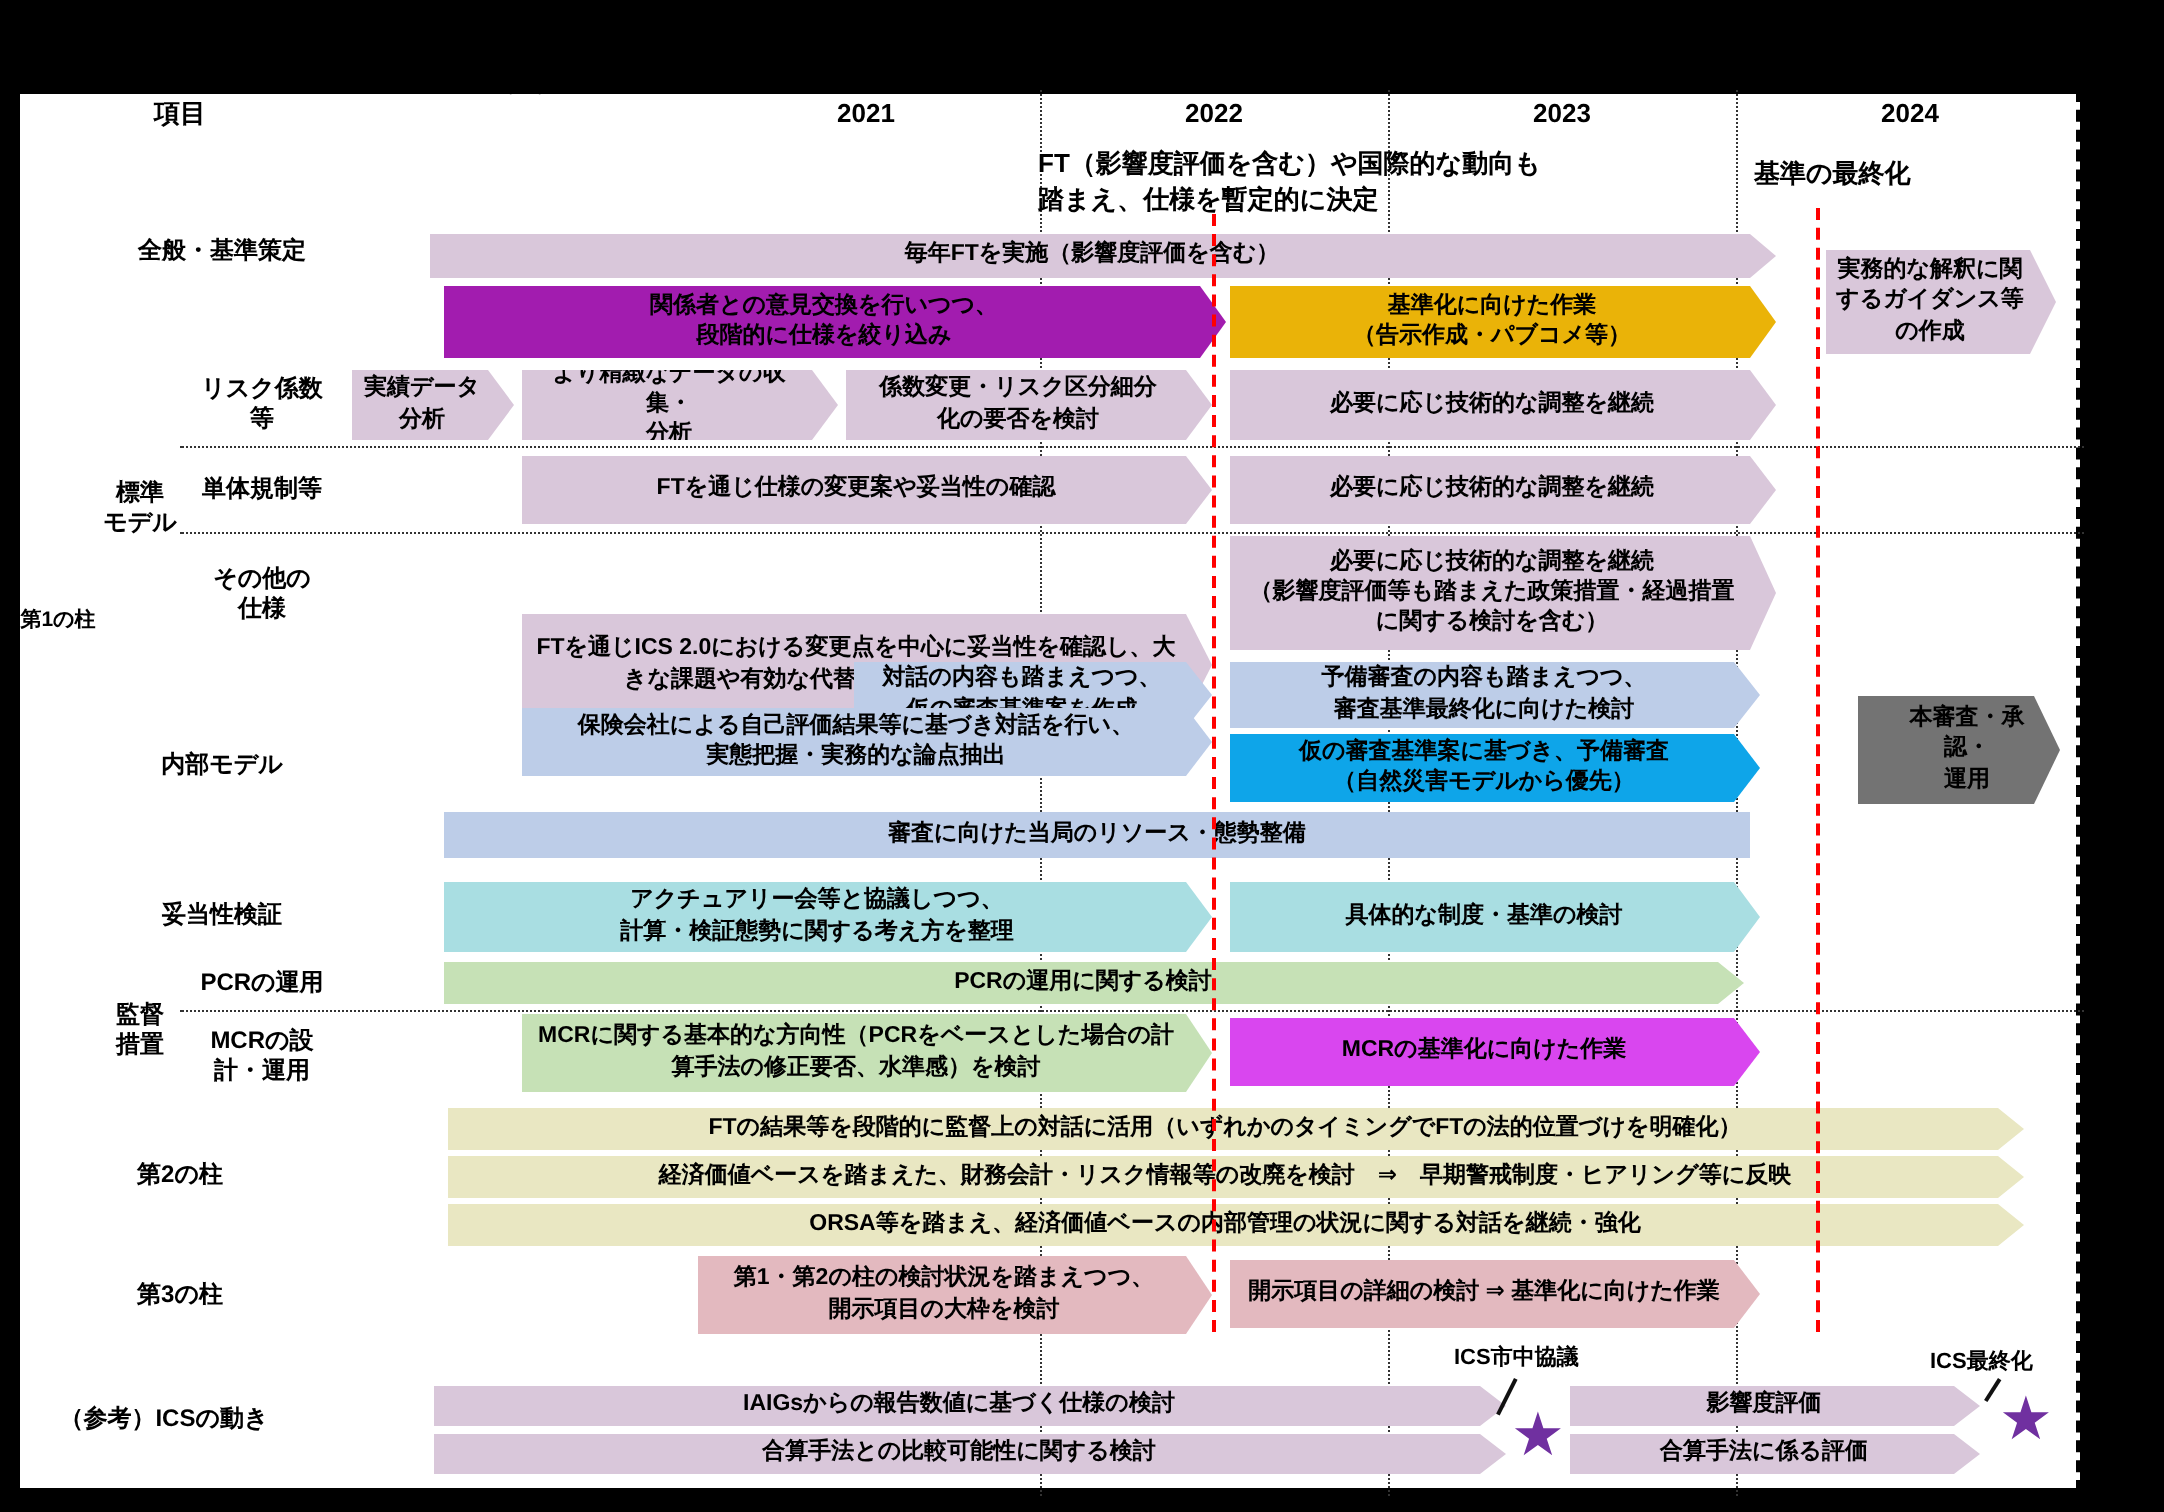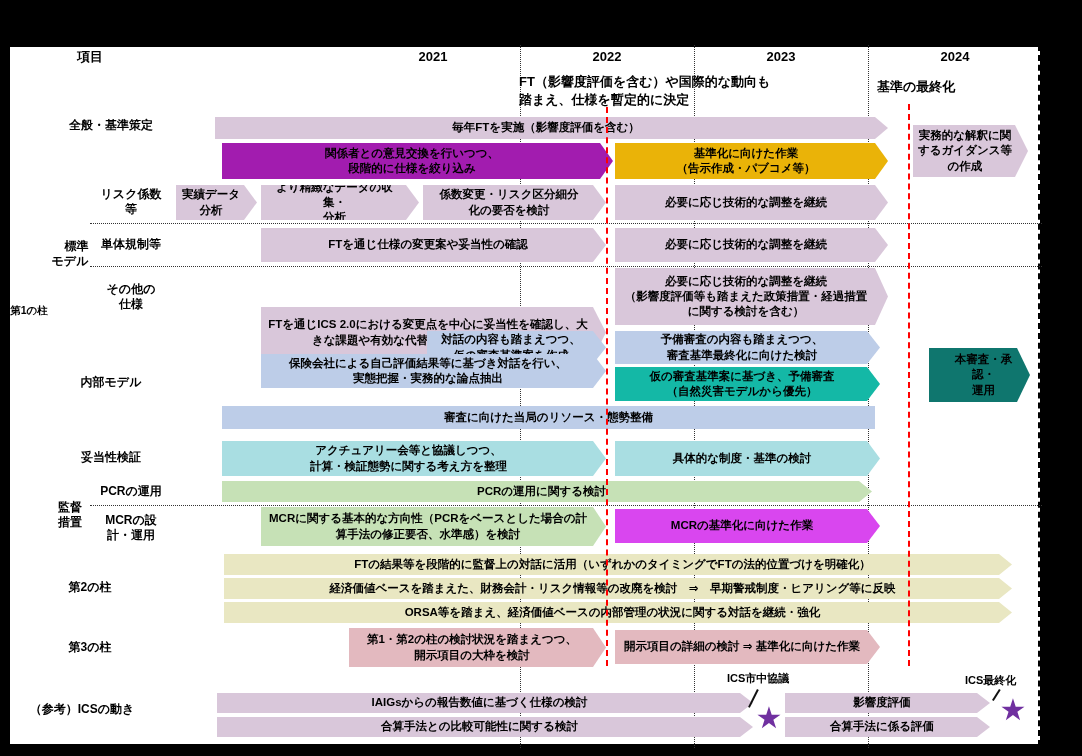--- a/index.html
+++ b/index.html
@@ -54,21 +54,21 @@
       <div class="cell hdr" style="left: 8px; top: 45px; width: 164px; height: 25px; position: absolute;">項目</div>
       <div class="cell hdr" style="left: 172px; top: 31px; width: 174px; height: 25px; position: absolute;">2020</div>
       <div class="cell hdr" style="left: 346px; top: 45px; width: 174px; height: 25px; position: absolute;">2021</div>
       <div class="cell hdr" style="left: 520px; top: 45px; width: 174px; height: 25px; position: absolute;">2022</div>
       <div class="cell hdr" style="left: 694px; top: 45px; width: 174px; height: 25px; position: absolute;">2023</div>
       <div class="cell hdr" style="left: 868px; top: 45px; width: 174px; height: 25px; position: absolute;">2024</div>
     </div>
   <div id="labels">
       <div class="cell small" style="left: 8px; top: 70px; width: 42px; height: 481px; position: absolute;">第1の柱</div>
       <div class="cell" style="left: 50px; top: 70px; width: 122px; height: 111px; position: absolute;">全般・基準策定</div>
-      <div class="cell" style="left: 50px; top: 181px; width: 40px; height: 146px; position: absolute; text-align: right;">標準
+      <div class="cell" style="left: 50px; top: 181px; width: 40px; height: 146px; position: absolute;">標準
 モデル</div>
       <div class="cell" style="left: 90px; top: 181px; width: 82px; height: 42px; position: absolute;">リスク係数
 等</div>
       <div class="cell" style="left: 90px; top: 223px; width: 82px; height: 43px; position: absolute;">単体規制等</div>
       <div class="cell" style="left: 90px; top: 266px; width: 82px; height: 61px; position: absolute;">その他の
 仕様</div>
       <div class="cell" style="left: 50px; top: 327px; width: 122px; height: 110px; position: absolute;">内部モデル</div>
       <div class="cell" style="left: 50px; top: 437px; width: 122px; height: 41px; position: absolute;">妥当性検証</div>
       <div class="cell" style="left: 50px; top: 478px; width: 40px; height: 73px; position: absolute;">監督
 措置</div>
@@ -100,24 +100,24 @@
       <div class="bar tip" style="left: 261px; top: 271px; width: 345px; height: 51px; position: absolute; background: rgb(217, 199, 218); margin-top: 36px;">FTを通じICS 2.0における変更点を中心に妥当性を確認し、大きな課題や有効な代替案の有無等につき検討</div>
       <div class="bar tip" style="left: 615px; top: 268px; width: 273px; height: 57px; position: absolute; background: rgb(217, 199, 218);">必要に応じ技術的な調整を継続
 （影響度評価等も踏まえた政策措置・経過措置
 に関する検討を含む）</div>
       <div class="bar tip" style="left: 427px; top: 331px; width: 179px; height: 33px; position: absolute; background: rgb(189, 205, 232);">対話の内容も踏まえつつ、
 仮の審査基準案を作成</div>
       <div class="bar tip" style="left: 615px; top: 331px; width: 265px; height: 33px; position: absolute; background: rgb(189, 205, 232);">予備審査の内容も踏まえつつ、
 審査基準最終化に向けた検討</div>
       <div class="bar tip" style="left: 261px; top: 354px; width: 345px; height: 34px; position: absolute; background: rgb(189, 205, 232);">保険会社による自己評価結果等に基づき対話を行い、
 実態把握・実務的な論点抽出</div>
-      <div class="bar tip" style="left: 615px; top: 367px; width: 265px; height: 34px; position: absolute; background: #14b8a6;">仮の審査基準案に基づき、予備審査
+      <div class="bar tip" style="left: 615px; top: 367px; width: 265px; height: 34px; position: absolute; background: #0ea5e9;">仮の審査基準案に基づき、予備審査
 （自然災害モデルから優先）</div>
       <div class="bar" style="left: 222px; top: 406px; width: 653px; height: 23px; position: absolute; background: rgb(189, 205, 232);">審査に向けた当局のリソース・態勢整備</div>
-      <div class="bar tip" style="left: 929px; top: 348px; width: 101px; height: 54px; position: absolute; background: #0f766e; padding-left: 24px;">本審査・承認・
+      <div class="bar tip" style="left: 929px; top: 348px; width: 101px; height: 54px; position: absolute; background: #737373; padding-left: 24px;">本審査・承認・
 運用</div>
       <div class="bar tip" style="left: 222px; top: 441px; width: 384px; height: 35px; position: absolute; background: rgb(169, 222, 226);">アクチュアリー会等と協議しつつ、
 計算・検証態勢に関する考え方を整理</div>
       <div class="bar tip" style="left: 615px; top: 441px; width: 265px; height: 35px; position: absolute; background: rgb(169, 222, 226);">具体的な制度・基準の検討</div>
       <div class="bar tip" style="left: 222px; top: 481px; width: 650px; height: 21px; position: absolute; background: rgb(198, 225, 182);">PCRの運用に関する検討</div>
       <div class="bar tip" style="left: 261px; top: 507px; width: 345px; height: 39px; position: absolute; background: rgb(198, 225, 182);">MCRに関する基本的な方向性（PCRをベースとした場合の計算手法の修正要否、水準感）を検討</div>
       <div class="bar tip" style="left: 615px; top: 509px; width: 265px; height: 34px; position: absolute; background: #d946ef;">MCRの基準化に向けた作業</div>
       <div class="bar tip" style="left: 224px; top: 554px; width: 788px; height: 21px; position: absolute; background: rgb(233, 231, 194);">FTの結果等を段階的に監督上の対話に活用（いずれかのタイミングでFTの法的位置づけを明確化）</div>
       <div class="bar tip" style="left: 224px; top: 578px; width: 788px; height: 21px; position: absolute; background: rgb(233, 231, 194);">経済価値ベースを踏まえた、財務会計・リスク情報等の改廃を検討　⇒　早期警戒制度・ヒアリング等に反映</div>
       <div class="bar tip" style="left: 224px; top: 602px; width: 788px; height: 21px; position: absolute; background: rgb(233, 231, 194);">ORSA等を踏まえ、経済価値ベースの内部管理の状況に関する対話を継続・強化</div>

